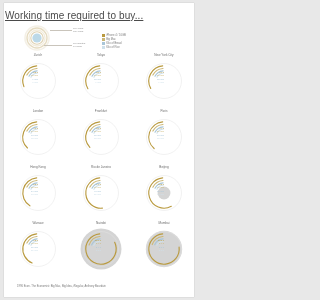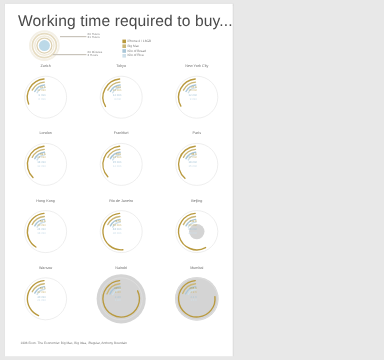--- a/index.html
+++ b/index.html
@@ -11,23 +11,23 @@
     overflow:hidden;
   }
   .page{
     position:absolute;left:4px;top:3px;
     width:190px;height:294px;
     background:#ffffff;
     box-shadow:0 0 1px rgba(0,0,0,.25);
     overflow:hidden;
   }
   .title{
-    position:absolute;left:11px;top:7px;
-    font-size:13px;color:#4a4a4a;
-    letter-spacing:.1px;white-space:nowrap;
+    position:absolute;left:1px;top:7px;
+    font-size:10px;color:#4a4a4a;
+    letter-spacing:.1px;white-space:nowrap;text-decoration:underline;
   }
   
   .legend-wrap{position:absolute;left:10px;top:20px;width:170px;height:28px;}
   .legend-ring{position:absolute;left:10px;top:2px;width:26px;height:26px;}
   .lead{position:absolute;background:#c9c4bb;height:0.5px;}
   .lead-lbl{position:absolute;font-size:2.5px;color:#8d8madd;color:#8a8a8a;white-space:nowrap;line-height:3.2px;}
   .key{position:absolute;left:88px;top:3px;width:80px;}
   .key-row{position:relative;height:3.9px;white-space:nowrap;}
   .key-sw{display:inline-block;width:2.6px;height:2.6px;vertical-align:middle;margin-right:1.6px;}
   .key-tx{display:inline-block;font-size:2.7px;color:#7d7d7d;vertical-align:middle;}

